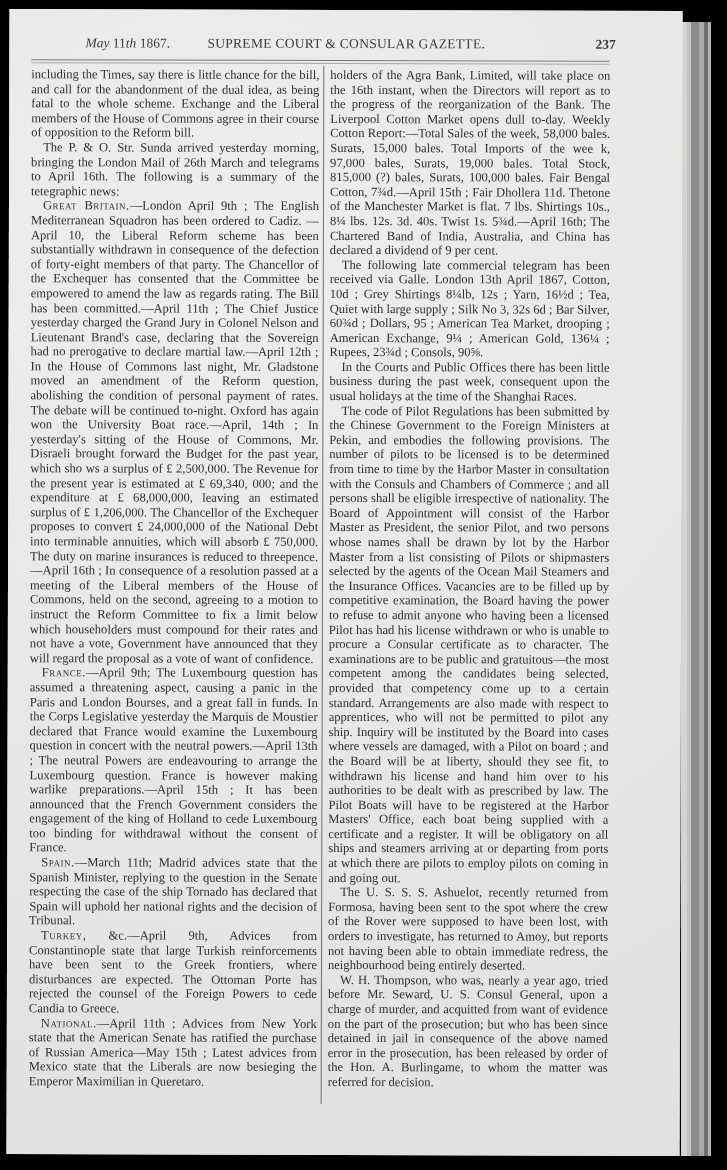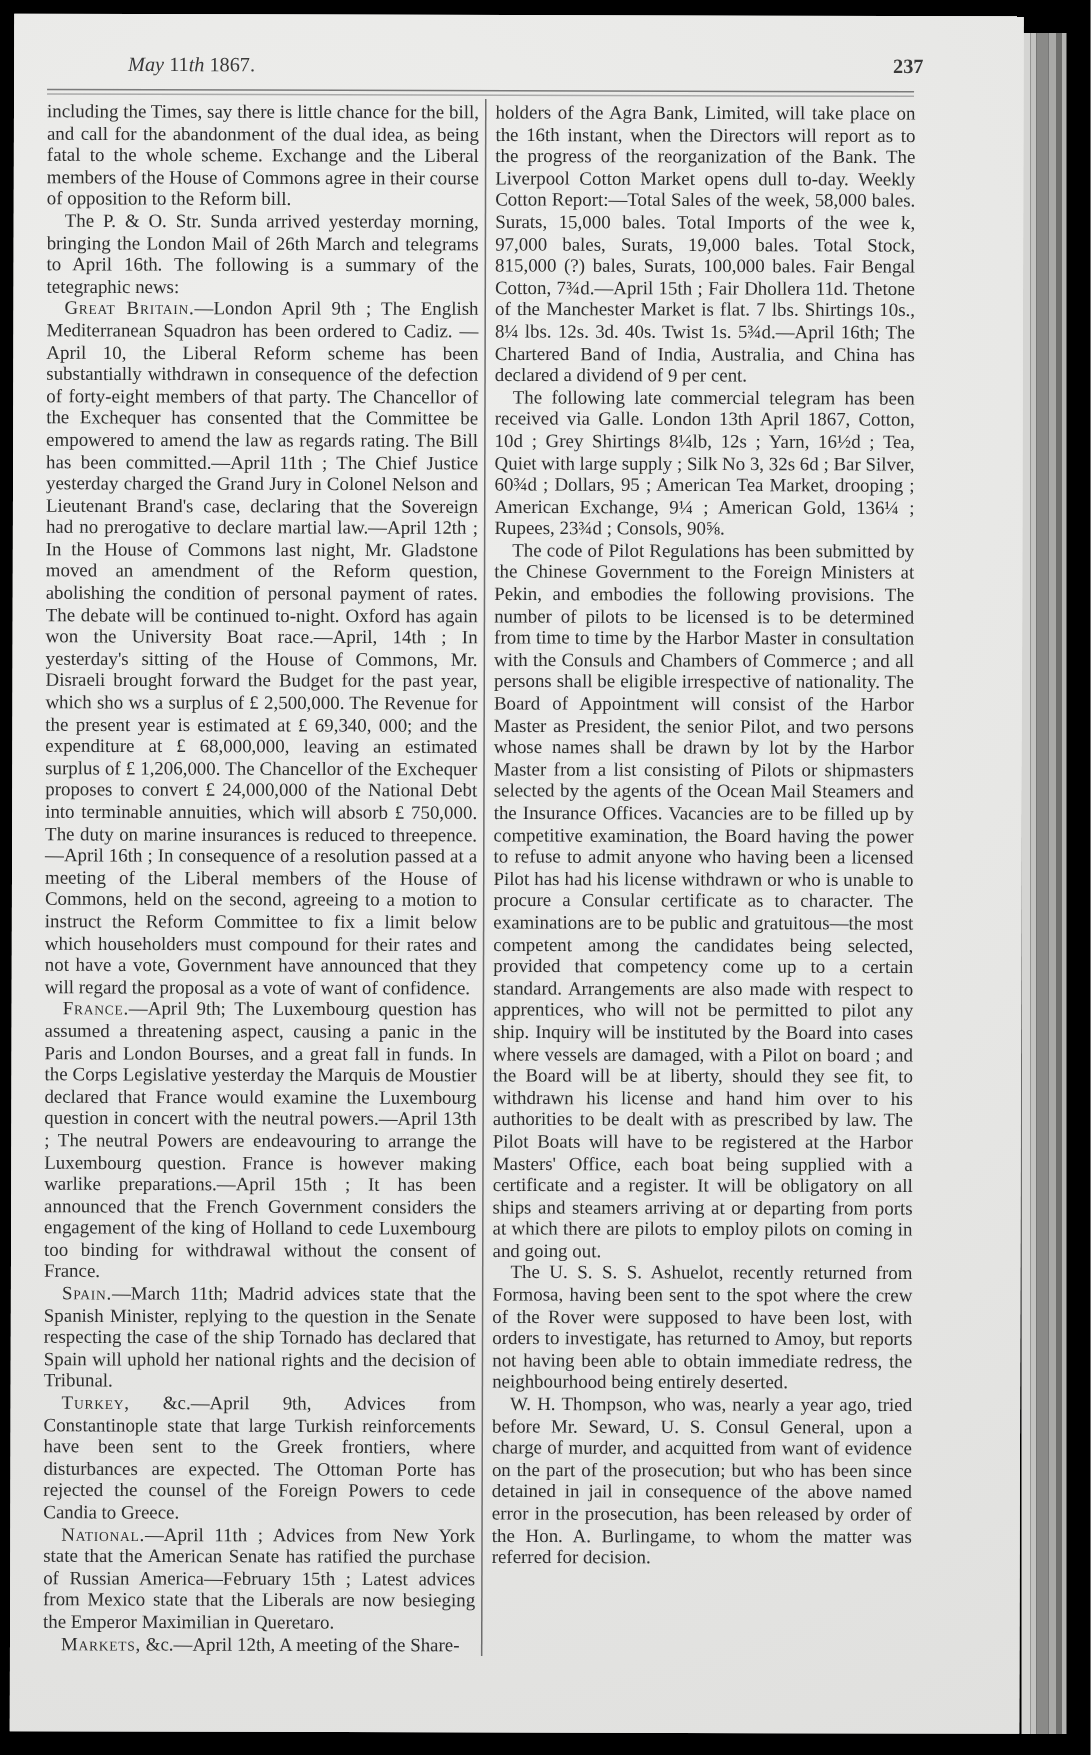--- a/index.html
+++ b/index.html
@@ -51,38 +51,39 @@
 <div class="edge e1"></div>
 <div class="edge e2"></div>
 <div class="edge e3"></div>
 <div class="edge e4"></div>
 <div class="edge e5"></div>
 <div class="edge e6"></div>
 
 <div class="page">
   <div class="header">
     <span class="date"><span>May</span> <b>11</b><span>th</span> <b>1867.</b></span>
+    <span class="title">SUPREME COURT &amp; CONSULAR GAZETTE.</span>
     <span class="pageno">237</span>
   </div>
   <div class="rule r1"></div>
   <div class="rule r2"></div>
 
   <div class="col left">
     <p class="cont">including the Times, say there is little chance for the bill, and call for the abandonment of the dual idea, as being fatal to the whole scheme. Exchange and the Liberal members of the House of Commons agree in their course of opposition to the Reform bill.</p>
     <p>The P. &amp; O. Str. Sunda arrived yesterday morning, bringing the London Mail of 26th March and telegrams to April 16th. The following is a summary of the tetegraphic news:</p>
     <p><span class="sc">Great Britain.</span><span>—London April 9th ; The English Mediterranean Squadron has been ordered to Cadiz. —April 10, the Liberal Reform scheme has been substantially withdrawn in consequence of the defection of forty-eight members of that party. The Chancellor of the Exchequer has consented that the Committee be empowered to amend the law as regards rating. The Bill has been committed.—April 11th ; The Chief Justice yesterday charged the Grand Jury in Colonel Nelson and Lieutenant Brand's case, declaring that the Sovereign had no prerogative to declare martial law.—April 12th ; In the House of Commons last night, Mr. Gladstone moved an amendment of the Reform question, abolishing the condition of personal payment of rates. The debate will be continued to-night. Oxford has again won the University Boat race.—April, 14th ; In yesterday's sitting of the House of Commons, Mr. Disraeli brought forward the Budget for the past year, which sho ws a surplus of £ 2,500,000. The Revenue for the present year is estimated at £ 69,340, 000; and the expenditure at £ 68,000,000, leaving an estimated surplus of £ 1,206,000. The Chancellor of the Exchequer proposes to convert £ 24,000,000 of the National Debt into terminable annuities, which will absorb £ 750,000. The duty on marine insurances is reduced to threepence.—April 16th ; In consequence of a resolution passed at a meeting of the Liberal members of the House of Commons, held on the second, agreeing to a motion to instruct the Reform Committee to fix a limit below which householders must compound for their rates and not have a vote, Government have announced that they will regard the proposal as a vote of want of confidence.</span></p>
     <p><span class="sc">France.</span><span>—April 9th; The Luxembourg question has assumed a threatening aspect, causing a panic in the Paris and London Bourses, and a great fall in funds. In the Corps Legislative yesterday the Marquis de Moustier declared that France would examine the Luxembourg question in concert with the neutral powers.—April 13th ; The neutral Powers are endeavouring to arrange the Luxembourg question. France is however making warlike preparations.—April 15th ; It has been announced that the French Government considers the engagement of the king of Holland to cede Luxembourg too binding for withdrawal without the consent of France.</span></p>
     <p><span class="sc">Spain.</span><span>—March 11th; Madrid advices state that the Spanish Minister, replying to the question in the Senate respecting the case of the ship Tornado has declared that Spain will uphold her national rights and the decision of Tribunal.</span></p>
     <p><span class="sc">Turkey,</span><span> &amp;c.—April 9th, Advices from Constantinople state that large Turkish reinforcements have been sent to the Greek frontiers, where disturbances are expected. The Ottoman Porte has rejected the counsel of the Foreign Powers to cede Candia to Greece.</span></p>
-    <p><span class="sc">National.</span><span>—April 11th ; Advices from New York state that the American Senate has ratified the purchase of Russian America—February 15th ; Latest advices from Mexico state that the Liberals are now besieging the Emperor Maximilian in Queretaro.</span></p>
-    <p><span class="sc">Markets,</span><span> &amp;c.—April 12th, A meeting of the Share-</span></p>
+    <p><span class="sc">National.</span><span>—April 11th ; Advices from New York state that the American Senate has ratified the purchase of Russian America—May 15th ; Latest advices from Mexico state that the Liberals are now besieging the Emperor Maximilian in Queretaro.</span></p>
   </div>
 
   <div class="divider"></div>
 
   <div class="col right">
     <p class="cont">holders of the Agra Bank, Limited, will take place on the 16th instant, when the Directors will report as to the progress of the reorganization of the Bank. The Liverpool Cotton Market opens dull to-day. Weekly Cotton Report:—Total Sales of the week, 58,000 bales. Surats, 15,000 bales. Total Imports of the wee k, 97,000 bales, Surats, 19,000 bales. Total Stock, 815,000 (?) bales, Surats, 100,000 bales. Fair Bengal Cotton, 7¾d.—April 15th ; Fair Dhollera 11d. Thetone of the Manchester Market is flat. 7 lbs. Shirtings 10s., 8¼ lbs. 12s. 3d. 40s. Twist 1s. 5¾d.—April 16th; The Chartered Band of India, Australia, and China has declared a dividend of 9 per cent.</p>
     <p>The following late commercial telegram has been received via Galle. London 13th April 1867, Cotton, 10d ; Grey Shirtings 8¼lb, 12s ; Yarn, 16½d ; Tea, Quiet with large supply ; Silk No 3, 32s 6d ; Bar Silver, 60¾d ; Dollars, 95 ; American Tea Market, drooping ; American Exchange, 9¼ ; American Gold, 136¼ ; Rupees, 23¾d ; Consols, 90⅝.</p>
+    <p>In the Courts and Public Offices there has been little business during the past week, consequent upon the usual holidays at the time of the Shanghai Races.</p>
     <p>The code of Pilot Regulations has been submitted by the Chinese Government to the Foreign Ministers at Pekin, and embodies the following provisions. The number of pilots to be licensed is to be determined from time to time by the Harbor Master in consultation with the Consuls and Chambers of Commerce ; and all persons shall be eligible irrespective of nationality. The Board of Appointment will consist of the Harbor Master as President, the senior Pilot, and two persons whose names shall be drawn by lot by the Harbor Master from a list consisting of Pilots or shipmasters selected by the agents of the Ocean Mail Steamers and the Insurance Offices. Vacancies are to be filled up by competitive examination, the Board having the power to refuse to admit anyone who having been a licensed Pilot has had his license withdrawn or who is unable to procure a Consular certificate as to character. The examinations are to be public and gratuitous—the most competent among the candidates being selected, provided that competency come up to a certain standard. Arrangements are also made with respect to apprentices, who will not be permitted to pilot any ship. Inquiry will be instituted by the Board into cases where vessels are damaged, with a Pilot on board ; and the Board will be at liberty, should they see fit, to withdrawn his license and hand him over to his authorities to be dealt with as prescribed by law. The Pilot Boats will have to be registered at the Harbor Masters' Office, each boat being supplied with a certificate and a register. It will be obligatory on all ships and steamers arriving at or departing from ports at which there are pilots to employ pilots on coming in and going out.</p>
     <p>The U. S. S. S. Ashuelot, recently returned from Formosa, having been sent to the spot where the crew of the Rover were supposed to have been lost, with orders to investigate, has returned to Amoy, but reports not having been able to obtain immediate redress, the neighbourhood being entirely deserted.</p>
     <p>W. H. Thompson, who was, nearly a year ago, tried before Mr. Seward, U. S. Consul General, upon a charge of murder, and acquitted from want of evidence on the part of the prosecution; but who has been since detained in jail in consequence of the above named error in the prosecution, has been released by order of the Hon. A. Burlingame, to whom the matter was referred for decision.</p>
   </div>
 </div>
 
 </body></html>

